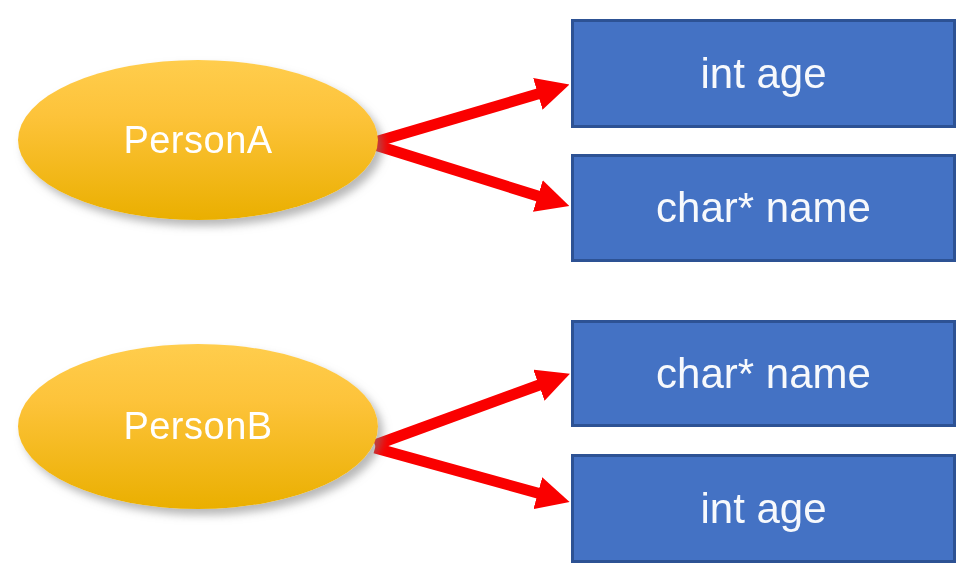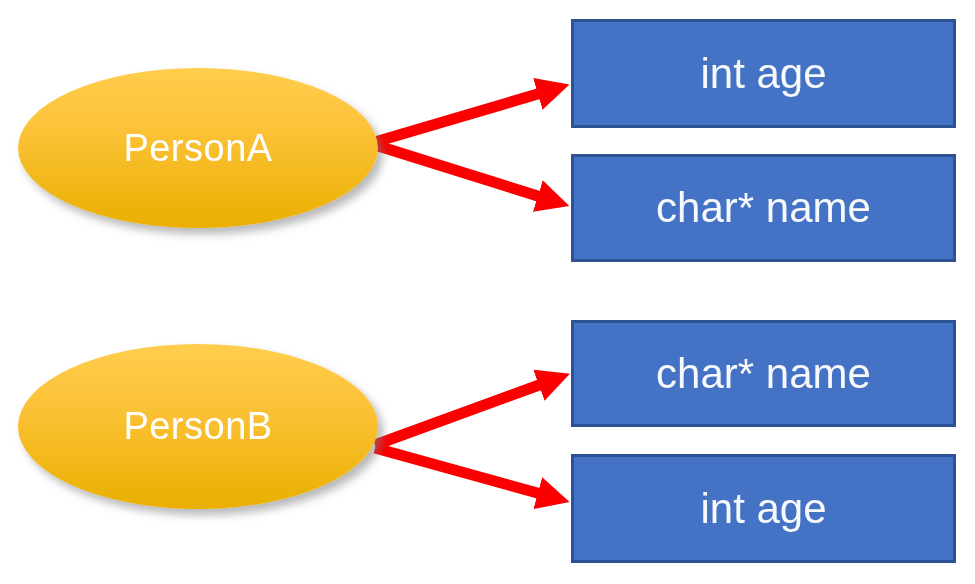--- a/index.html
+++ b/index.html
@@ -23,21 +23,21 @@
     display: flex;
     align-items: center;
     justify-content: center;
   }
   .node-ellipse .label {
     color: #ffffff;
     font-size: 38px;
     font-weight: 400;
     letter-spacing: 0.5px;
   }
-  .ellipse-a { left: 18px; top: 68px;  width: 360px; height: 160px; }
+  .ellipse-a { left: 18px; top: 60px;  width: 360px; height: 160px; }
   .ellipse-b { left: 18px; top: 344px; width: 360px; height: 165px; }
 
   .field-box {
     position: absolute;
     left: 571px;
     width: 385px;
     height: 109px;
     background: #4472c4;
     border: 3px solid #2d5294;
     box-sizing: border-box;

